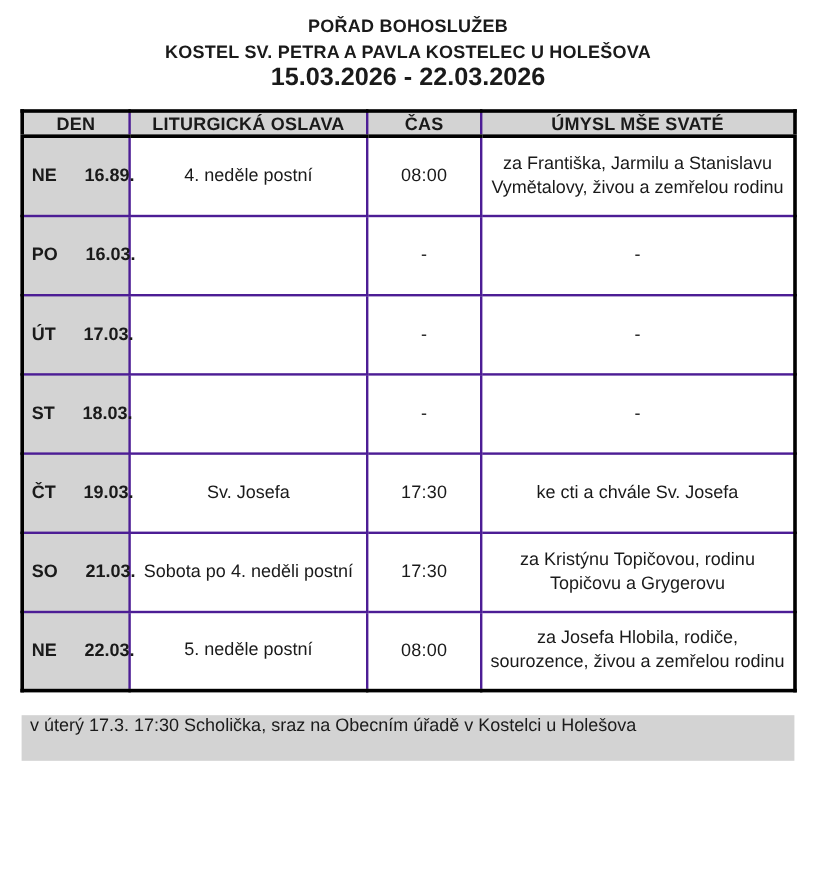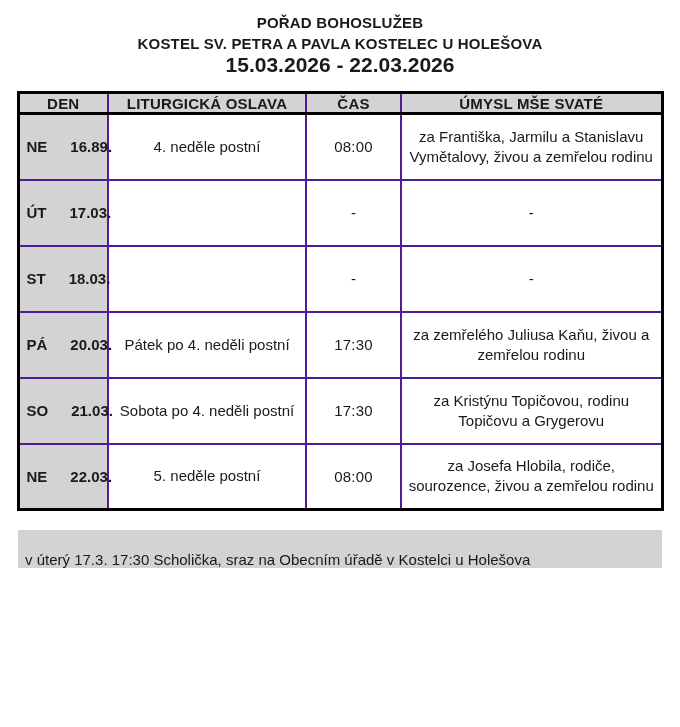--- a/index.html
+++ b/index.html
@@ -54,21 +54,21 @@
   td.celebration-cell, td.intention-cell { padding: 2px 4px; line-height: 20px; }
   td.time-cell { letter-spacing: 0.2px; }
 
   
   .note-bar {
     margin: 19px auto 0 auto;
     width: 644px;
     height: 38px;
     background: #d3d3d3;
     display: flex;
-    align-items: flex-end;
+    align-items: flex-start;
     padding-left: 7px;
     font-size: 15px;
   }
 </style>
 </head>
 <body>
 
 <div class="page">
 
   <div class="titles">
@@ -98,20 +98,31 @@
         <div class="day-wrap">
           <span>NE</span>
           <span>16.89.</span>
         </div>
       </td>
       <td class="celebration-cell">4. neděle postní</td>
       <td class="time-cell">08:00</td>
       <td class="intention-cell">za Františka, Jarmilu a Stanislavu Vymětalovy, živou a zemřelou rodinu</td>
     </tr>
 
+    <tr>
+      <td class="day-cell">
+        <div class="day-wrap">
+          <span>PO</span>
+          <span>16.03.</span>
+        </div>
+      </td>
+      <td class="celebration-cell"></td>
+      <td class="time-cell">-</td>
+      <td class="intention-cell">-</td>
+    </tr>
 
     <tr>
       <td class="day-cell">
         <div class="day-wrap">
           <span>ÚT</span>
           <span>17.03.</span>
         </div>
       </td>
       <td class="celebration-cell"></td>
       <td class="time-cell">-</td>
@@ -123,32 +134,32 @@
         <div class="day-wrap">
           <span>ST</span>
           <span>18.03.</span>
         </div>
       </td>
       <td class="celebration-cell"></td>
       <td class="time-cell">-</td>
       <td class="intention-cell">-</td>
     </tr>
 
-
     <tr>
       <td class="day-cell">
         <div class="day-wrap">
-          <span>PÁ</span>
-          <span>20.03.</span>
+          <span>ČT</span>
+          <span>19.03.</span>
         </div>
       </td>
-      <td class="celebration-cell">Pátek po 4. neděli postní</td>
+      <td class="celebration-cell">Sv. Josefa</td>
       <td class="time-cell">17:30</td>
-      <td class="intention-cell">za zemřelého Juliusa Kaňu, živou a zemřelou rodinu</td>
+      <td class="intention-cell">ke cti a chvále Sv. Josefa</td>
     </tr>
+
 
     <tr>
       <td class="day-cell">
         <div class="day-wrap">
           <span>SO</span>
           <span>21.03.</span>
         </div>
       </td>
       <td class="celebration-cell">Sobota po 4. neděli postní</td>
       <td class="time-cell">17:30</td>

